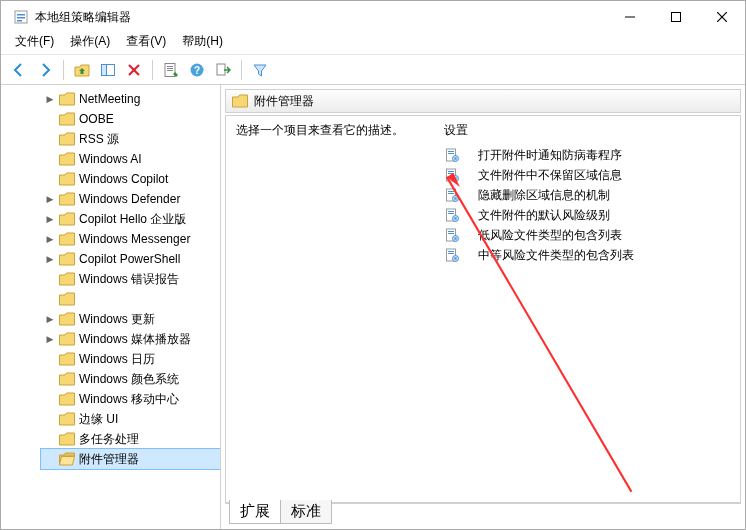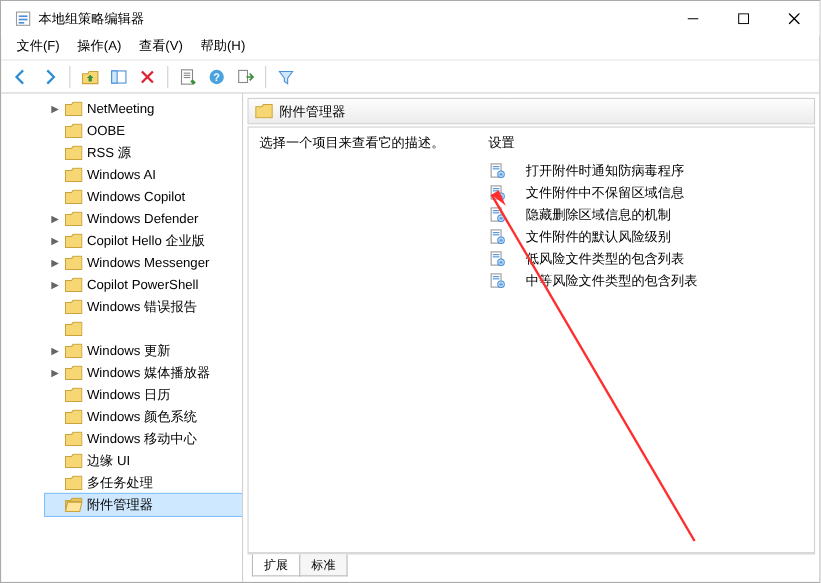--- a/index.html
+++ b/index.html
@@ -24,21 +24,21 @@
   .titem.sel { background:#cde8ff; outline:1px solid #7fbfff; }
   .rpanel { flex:1; display:flex; flex-direction:column; min-width:0; }
   .header-band { height:24px; border:1px solid #d0d0d0; margin:4px 4px 2px 4px; display:flex; align-items:center; background:linear-gradient(#fdfdfd,#ececec); padding-left:6px; gap:6px; }
   .content2 { flex:1; display:flex; border:1px solid #d0d0d0; margin:0 4px 0 4px; min-height:0; position:relative; }
   .desc-col { width:210px; padding:6px 10px; }
   .list-col { flex:1; padding:4px 8px; position:relative; overflow:hidden; }
   .list-head { padding:2px 0 6px 0; }
   .setting-row { display:flex; align-items:center; height:20px; gap:18px; white-space:nowrap; }
   .setting-icon { width:16px; height:16px; display:flex; align-items:center; justify-content:center; }
   .tabs-row { height:22px; display:flex; align-items:flex-end; border-top:1px solid #d0d0d0; margin:0 4px 4px 4px; padding-left:4px; }
-  .tab { padding:2px 10px; border:1px solid #bbb; border-top:none; background:#f6f6f6; font-size:11px; margin-right:-1px; position:relative; top:-1px; }
+  .tab { padding:2px 10px; border:1px solid #bbb; border-top:none; background:#f6f6f6; font-size:15px; margin-right:-1px; position:relative; top:-1px; }
   .tab.active { background:#fff; }
   .arrow-overlay { position:absolute; pointer-events:none; top:0; left:0; width:100%; height:100%; }
   .folder-svg { display:block; }
 </style>
 </head>
 <body>
 
 <div class="window">
 
   <div class="titlebar">

